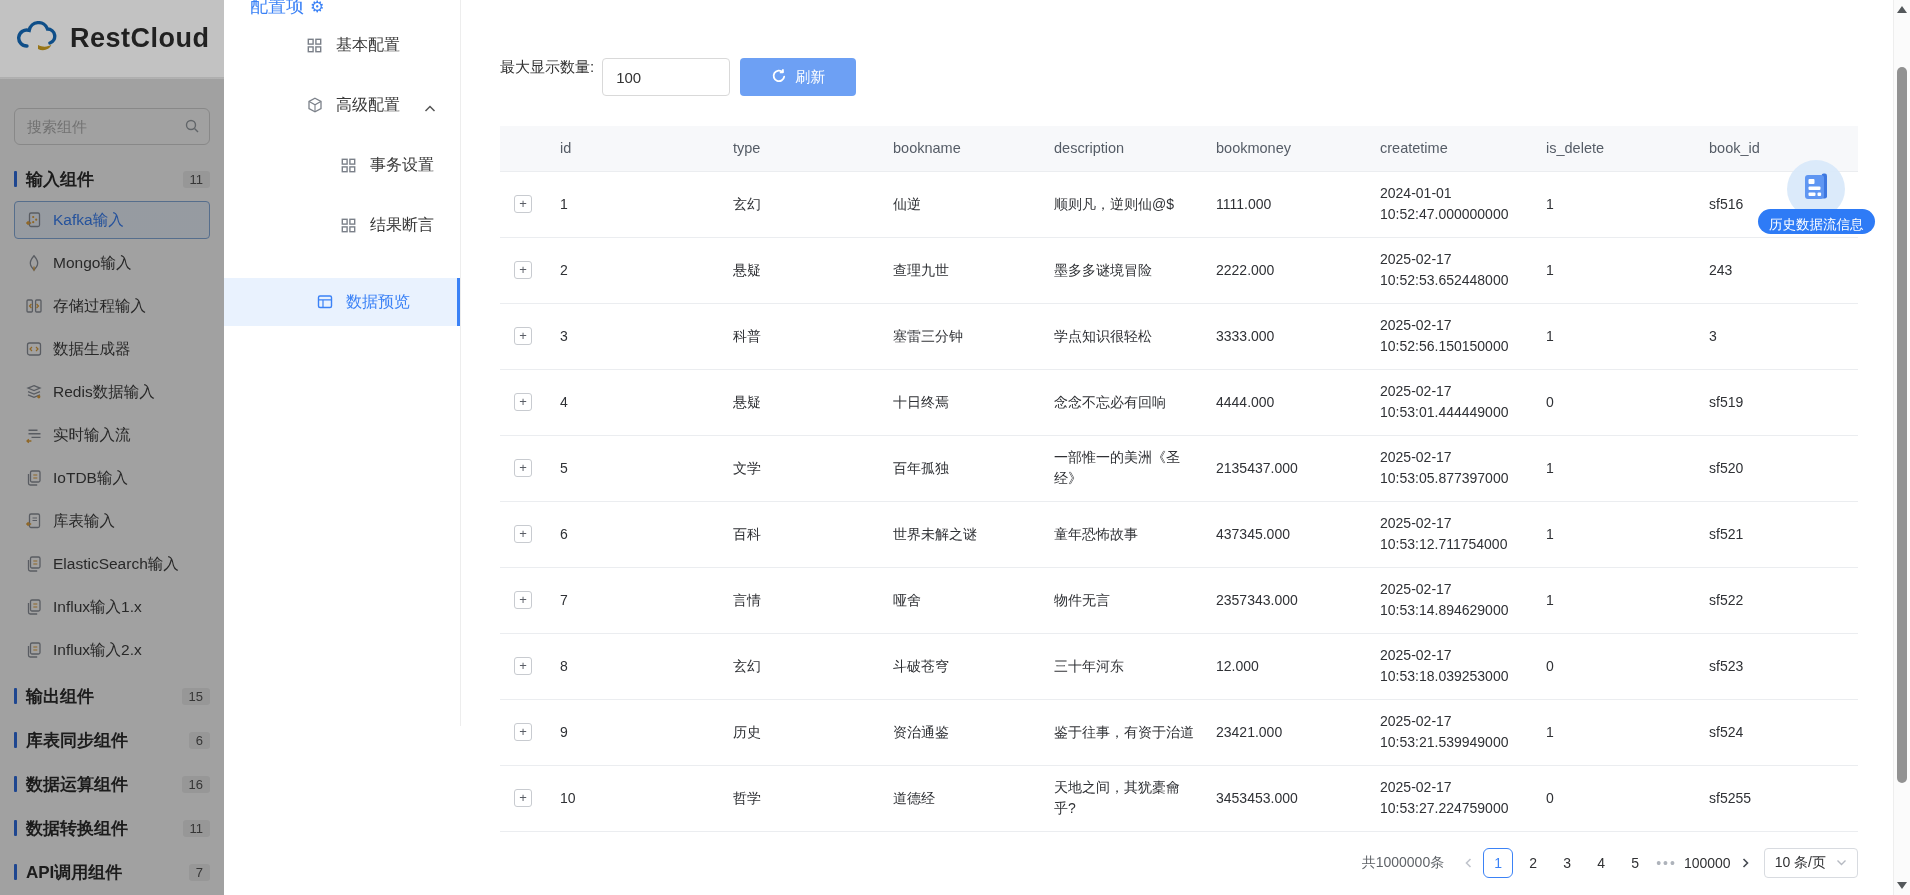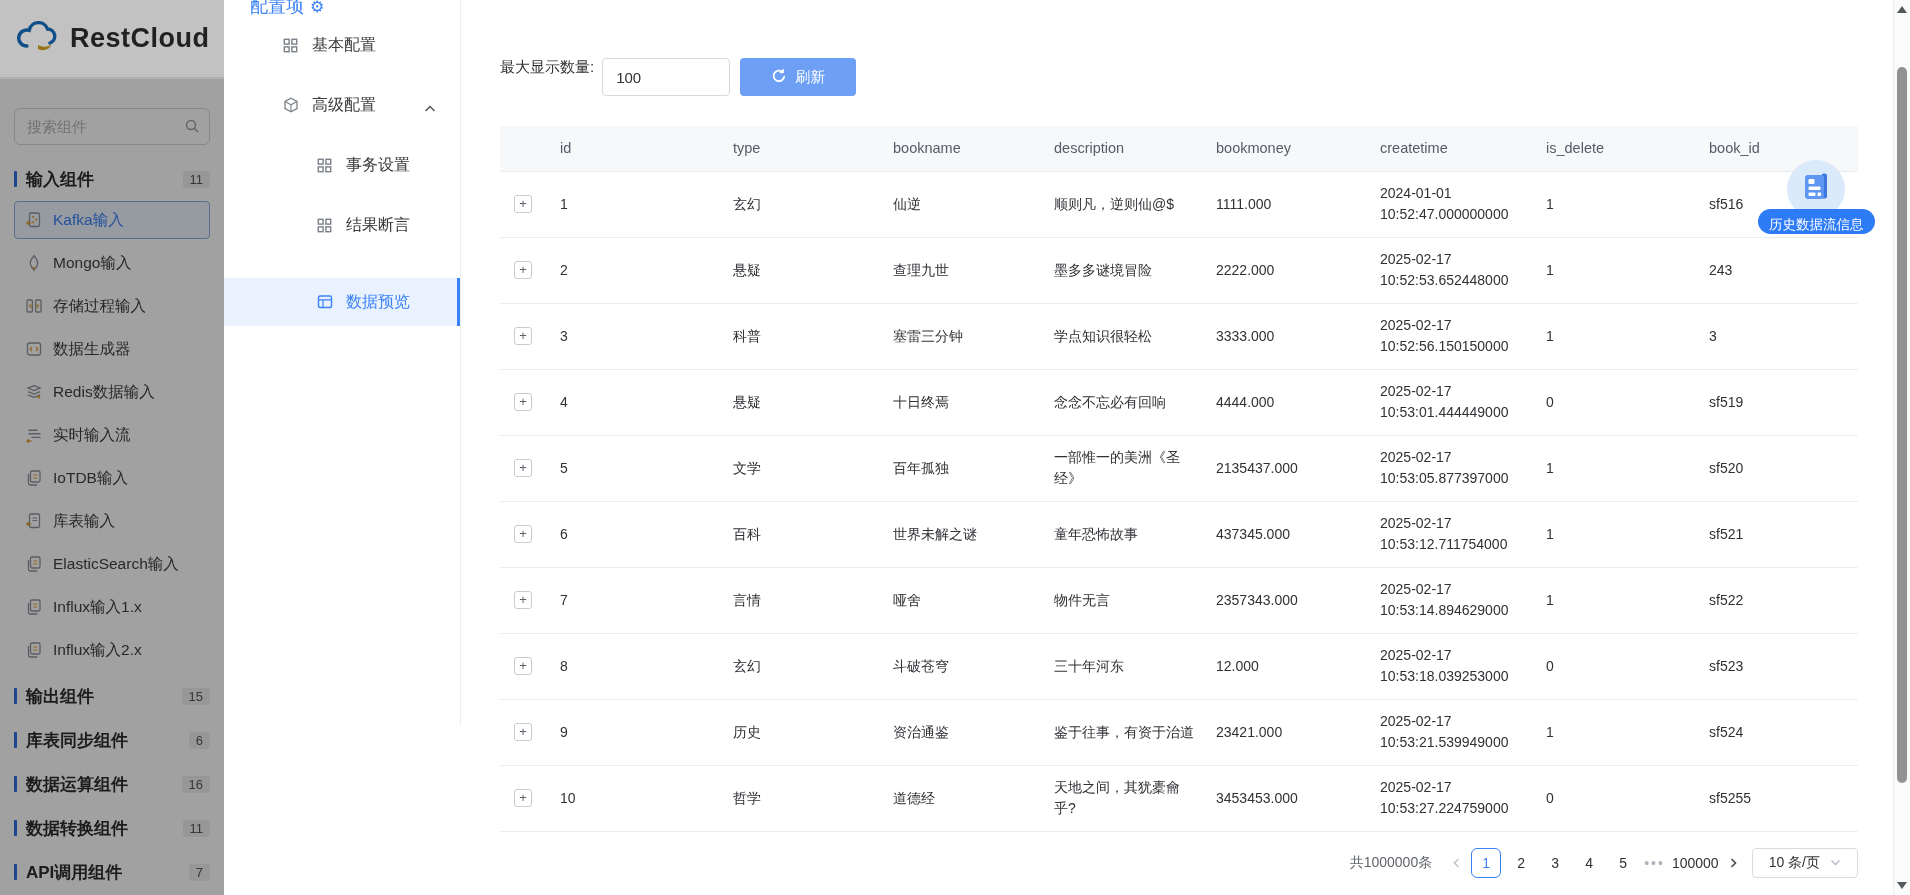--- a/index.html
+++ b/index.html
@@ -23,21 +23,21 @@
   .side-item .ic{width:18px;height:18px;margin-right:10px;flex:none;display:flex;align-items:center;}
   .side-item.active{border-color:#88aede;background:#eef5ff;color:#3b82f6;}
   .dim{position:absolute;left:0;top:0;width:224px;height:895px;pointer-events:none;z-index:40;
     background:linear-gradient(to bottom,rgba(0,0,0,.24) 0,rgba(0,0,0,.24) 78px,rgba(0,0,0,.37) 79px,rgba(0,0,0,.37) 100%);}
 
   
   .config{position:absolute;left:224px;top:0;width:237px;height:726px;background:#fff;border-right:1px solid #ededed;z-index:10;}
   .config-title{position:absolute;top:-6px;left:26px;font-size:18px;color:#3b82f6;display:flex;align-items:center;gap:6px;white-space:nowrap;}
   .config-title .gear{font-size:16px;}
   .cfg-menu{padding-top:15px;}
-  .cfg-item{height:60px;display:flex;align-items:center;position:relative;color:#3a3a3a;font-size:16px;cursor:default;}
+  .cfg-item{height:60px;display:flex;align-items:center;position:relative;color:#3a3a3a;font-size:16px;cursor:default;margin-left:24px;}
   .cfg-item .ic{width:18px;height:18px;margin-right:12px;display:flex;align-items:center;flex:none;}
   .cfg-item.lvl0{padding-left:58px;}
   .cfg-item.lvl1{padding-left:92px;}
   .cfg-item.active{background:#e9f2fe;border-right:3px solid #3b82f6;color:#3b82f6;height:48px;margin:23px 0;}
   .cfg-item .chev{position:absolute;right:24px;top:50%;margin-top:-5px;}
 
   
   .main{position:absolute;left:462px;top:0;width:1431px;height:895px;background:#fff;}
   .toolbar{margin:58px 0 0 38px;display:flex;align-items:flex-start;}
   .toolbar .tlabel{font-size:15px;color:#333;}
@@ -49,21 +49,21 @@
   .grid tbody td{height:66px;border-bottom:1px solid #ebedf0;font-size:14px;color:#2f3135;padding:8px 4px 8px 14px;vertical-align:middle;line-height:1.5;background:#fff;}
   .grid td.expcell,.grid th.expcell{padding:0 0 0 14px;}
   .expander{width:18px;height:18px;border:1px solid #c8cbd0;border-radius:3px;background:#fff;color:#5a5e66;font-size:13px;line-height:15px;text-align:center;cursor:pointer;}
 
   .pager{width:1358px;margin:16px 0 0 38px;display:flex;justify-content:flex-end;align-items:center;font-size:14px;color:#303133;}
   .pager .total{color:#5f6368;margin-right:14px;}
   .pg-num{min-width:28px;height:30px;display:flex;align-items:center;justify-content:center;margin:0 3px;cursor:pointer;}
   .pg-num.current{border:1px solid #3b82f6;color:#3b82f6;border-radius:6px;background:#fff;min-width:30px;}
   .pg-dots{color:#aeb3bb;margin:0 4px;letter-spacing:2px;}
   .pg-arrow{width:22px;height:30px;display:flex;align-items:center;justify-content:center;cursor:pointer;}
-  .pg-size{height:30px;border:1px solid #d8dbe0;border-radius:4px;display:flex;align-items:center;gap:10px;padding:0 16px;margin-left:8px;color:#303133;cursor:pointer;background:#fff;}
+  .pg-size{height:30px;border:1px solid #d8dbe0;border-radius:4px;display:flex;align-items:center;gap:10px;padding:0 10px;margin-left:8px;color:#303133;cursor:pointer;background:#fff;}
 
   
   .fab-circle{position:absolute;left:1787px;top:160px;width:58px;height:58px;border-radius:50%;background:rgba(216,232,250,.92);display:flex;align-items:center;justify-content:center;z-index:60;cursor:pointer;}
   .fab-badge{position:absolute;left:1758px;top:209px;height:25px;background:#2e7bf6;border-radius:13px;color:#fff;font-size:13.5px;display:flex;align-items:flex-end;padding:0 11px;z-index:61;white-space:nowrap;cursor:pointer;}
 
   
   .vscroll{position:absolute;right:0;top:0;width:17px;height:895px;background:#fbfbfb;border-left:1px solid #eee;z-index:70;}
   .tri-up{position:absolute;top:6px;left:3px;width:0;height:0;border-left:5px solid transparent;border-right:5px solid transparent;border-bottom:7px solid #54585b;}
   .tri-down{position:absolute;bottom:6px;left:3px;width:0;height:0;border-left:5px solid transparent;border-right:5px solid transparent;border-top:7px solid #54585b;}
   .vs-thumb{position:absolute;left:3px;top:67px;width:10px;height:716px;background:#929292;border-radius:5px;}

